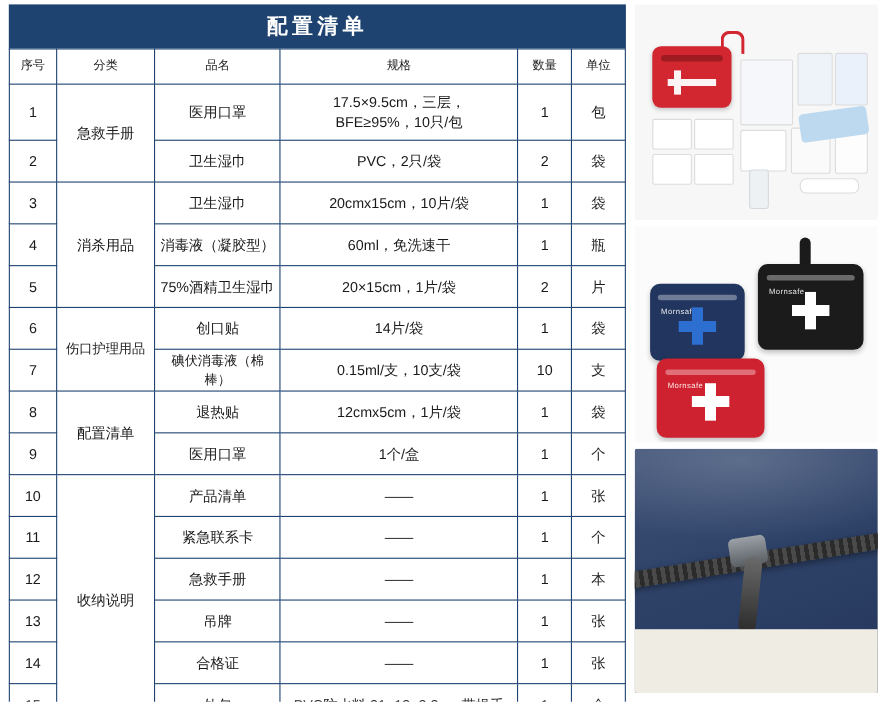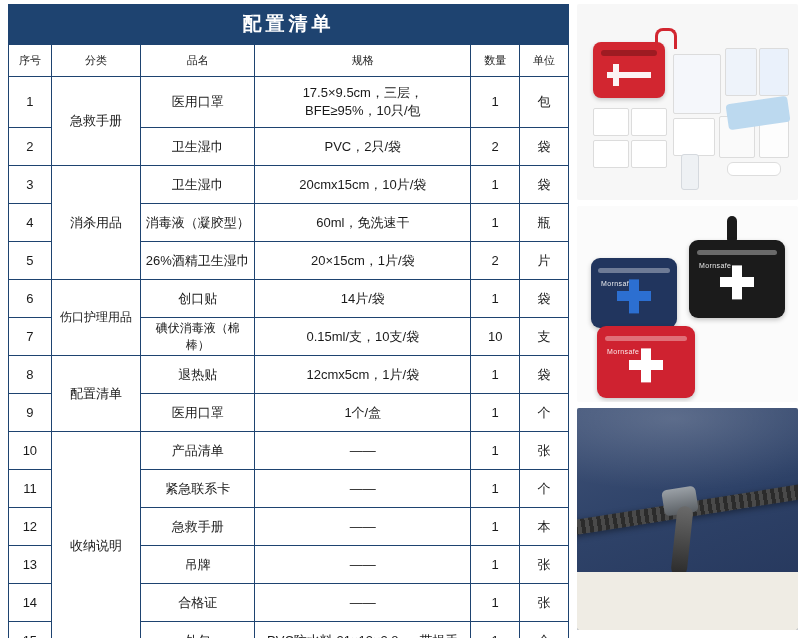--- a/index.html
+++ b/index.html
@@ -322,21 +322,21 @@
         <tr>
           <td class="normal">4</td>
           <td class="normal">消毒液（凝胶型）</td>
           <td class="normal spec-cell">60ml，免洗速干</td>
           <td class="normal">1</td>
           <td class="normal">瓶</td>
         </tr>
 
         <tr>
           <td class="normal">5</td>
-          <td class="normal">26%酒精卫生湿巾</td>
+          <td class="normal">75%酒精卫生湿巾</td>
           <td class="normal spec-cell">20×15cm，1片/袋</td>
           <td class="normal">2</td>
           <td class="normal">片</td>
         </tr>
 
         <tr>
           <td class="normal">6</td>
           <td class="normal" rowspan="2" style="font-size:12px;">伤口护理用品</td>
           <td class="normal">创口贴</td>
           <td class="normal spec-cell">14片/袋</td>

